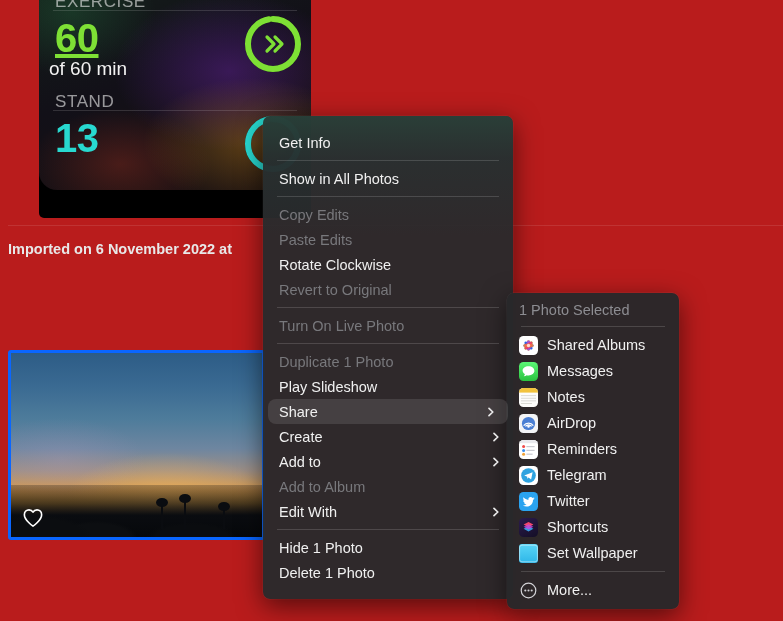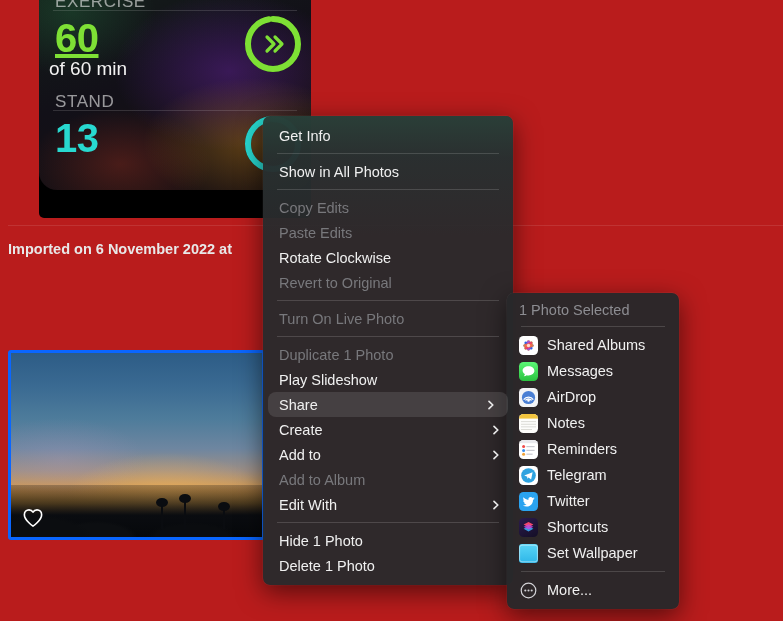--- a/index.html
+++ b/index.html
@@ -172,21 +172,21 @@
     height: 20px;
   }
 
   
 
   .menu {
     position: absolute;
     border-radius: 7px;
     background: rgba(42,42,44,0.96);
     box-shadow: 0 7px 26px rgba(0,0,0,0.55), 0 0 0 0.5px rgba(255,255,255,0.09);
-    padding: 7px 0;
+    padding: 14px 0;
     overflow: hidden;
   }
   
   .menu-tint {
     position: absolute;
     left: 0; top: 0; right: 0;
     height: 120px;
     pointer-events: none;
     background:
       linear-gradient(to bottom,
@@ -437,42 +437,42 @@
             <path d="M9.5 4.2 C6 4.2 3.6 6.1 3.6 8.5 C3.6 10 4.5 11.3 5.9 12.1
                      C5.8 13 5.3 13.8 4.8 14.3 C5.9 14.2 7 13.8 7.7 13.2
                      C8.3 13.3 8.9 13.4 9.5 13.4 C13 13.4 15.4 11.4 15.4 8.8
                      C15.4 6.2 13 4.2 9.5 4.2 Z" fill="#ffffff"></path>
           </svg>
         </span>
         <span class="label">Messages</span>
       </div>
 
       <div class="menu-item">
-        <span class="app-icon" style="background:#f3f4f6;">
-          <svg viewBox="0 0 19 19" width="19" height="19">
-            <circle cx="9.5" cy="9.5" r="6.6" fill="#4a7fd4"></circle>
-            <path d="M4.7 11.6 A6 6 0 0 1 14.3 11.6" fill="none" stroke="#ffffff" stroke-width="1.3"></path>
-            <path d="M6.4 12.4 A4.1 4.1 0 0 1 12.6 12.4" fill="none" stroke="#ffffff" stroke-width="1.3"></path>
-            <circle cx="9.5" cy="12.6" r="1.25" fill="#ffffff"></circle>
-          </svg>
-        </span>
-        <span class="label">AirDrop</span>
-      </div>
-
-      <div class="menu-item">
         <span class="app-icon" style="background:#fdfdfb;">
           <svg viewBox="0 0 19 19" width="19" height="19">
             <rect x="0" y="0" width="19" height="4.6" fill="#f2c33d"></rect>
             <rect x="2" y="7.2" width="15" height="0.9" fill="#d8d8d2"></rect>
             <rect x="2" y="9.8" width="15" height="0.9" fill="#d8d8d2"></rect>
             <rect x="2" y="12.4" width="15" height="0.9" fill="#d8d8d2"></rect>
             <rect x="2" y="15" width="11" height="0.9" fill="#d8d8d2"></rect>
           </svg>
         </span>
         <span class="label">Notes</span>
+      </div>
+
+      <div class="menu-item">
+        <span class="app-icon" style="background:#f3f4f6;">
+          <svg viewBox="0 0 19 19" width="19" height="19">
+            <circle cx="9.5" cy="9.5" r="6.6" fill="#4a7fd4"></circle>
+            <path d="M4.7 11.6 A6 6 0 0 1 14.3 11.6" fill="none" stroke="#ffffff" stroke-width="1.3"></path>
+            <path d="M6.4 12.4 A4.1 4.1 0 0 1 12.6 12.4" fill="none" stroke="#ffffff" stroke-width="1.3"></path>
+            <circle cx="9.5" cy="12.6" r="1.25" fill="#ffffff"></circle>
+          </svg>
+        </span>
+        <span class="label">AirDrop</span>
       </div>
 
       <div class="menu-item">
         <span class="app-icon" style="background:#ffffff;">
           <svg viewBox="0 0 19 19" width="19" height="19">
             <rect x="0" y="0" width="19" height="3.2" fill="#e9e9ed"></rect>
             <circle cx="4.6" cy="6.6" r="1.5" fill="#ef4b4b"></circle>
             <circle cx="4.6" cy="10.4" r="1.5" fill="#3a8ff0"></circle>
             <circle cx="4.6" cy="14.2" r="1.5" fill="#f0a33a"></circle>
             <rect x="7.4" y="6.0" width="8.2" height="1.2" fill="#c9c9cf"></rect>

